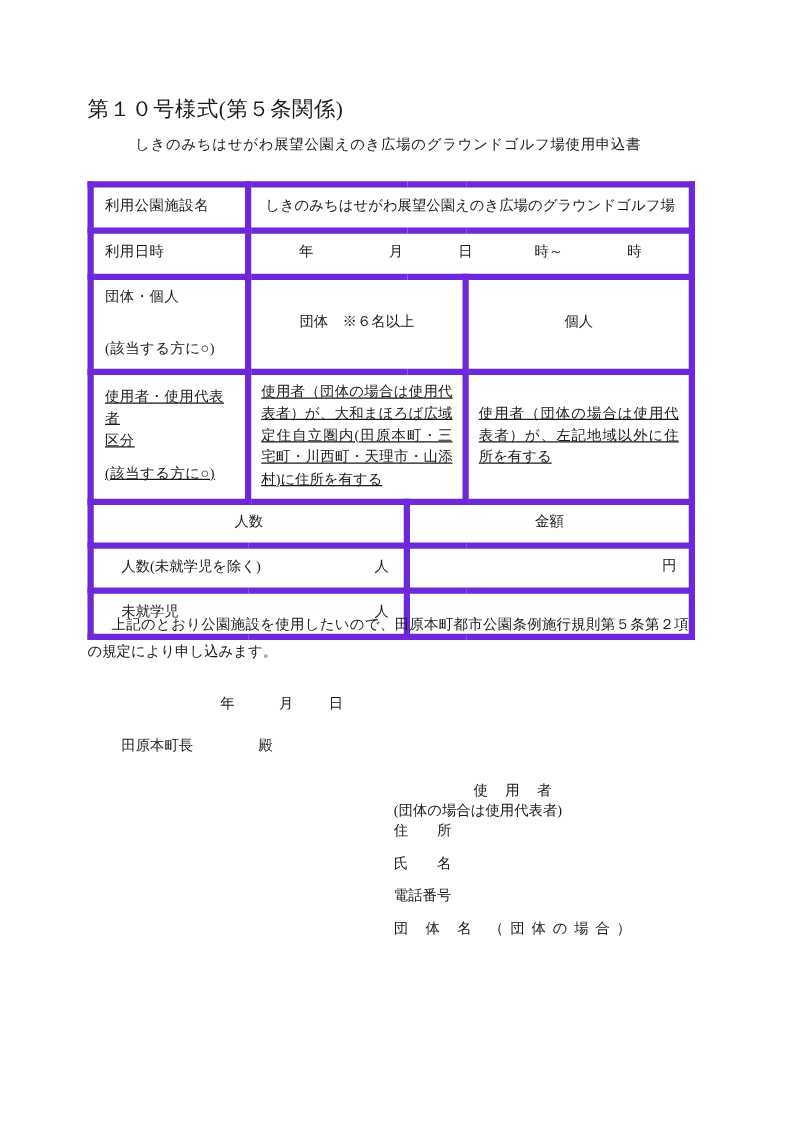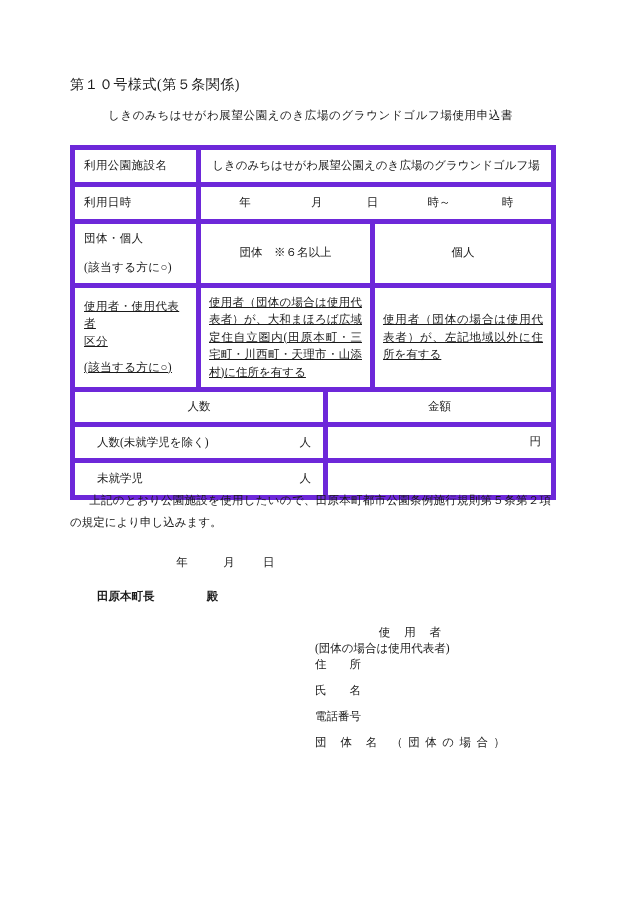--- a/index.html
+++ b/index.html
@@ -20,21 +20,21 @@
   .page {
     position: absolute;
     inset: 0;
   }
 
   
   .form-no {
     position: absolute;
     left: 70px;
     top: 76px;
-    font-size: 14px;
+    font-size: 17px;
     letter-spacing: 0.5px;
     white-space: nowrap;
   }
   .doc-title {
     position: absolute;
     left: 70px;
     top: 108px;
     width: 481px;
     text-align: center;
     font-size: 11.5px;
@@ -71,21 +71,21 @@
   .row-h58 { height: 58px; }
   .row-h92 { height: 92px; text-decoration: underline; }
   .row-h35 { height: 35px; }
   .row-h36 { height: 36px; }
   .row-h37b{ height: 37px; }
 
   .two-line {
     display: flex;
     flex-direction: column;
     justify-content: center;
-    gap: 11px;
+    gap: 23px;
     padding: 6px 9px;
   }
   .stack-tight {
     display: flex;
     flex-direction: column;
     gap: 9px;
     padding: 7px 9px;
   }
   .stack-tight .grp { line-height: 1.5; }
 
@@ -163,21 +163,20 @@
   .date-line .y { width: 44px; }
   .date-line .m { width: 44px; }
   .date-line .d { width: 30px; }
 
   .addressee {
     position: absolute;
     left: 97px;
     top: 589px;
     font-size: 11.5px;
     white-space: nowrap;
-    font-weight: bold;
   }
   .addressee .gap { display: inline-block; width: 52px; }
 
   
   .sig-block {
     position: absolute;
     left: 315px;
     top: 625px;
     font-size: 11.5px;
   }

